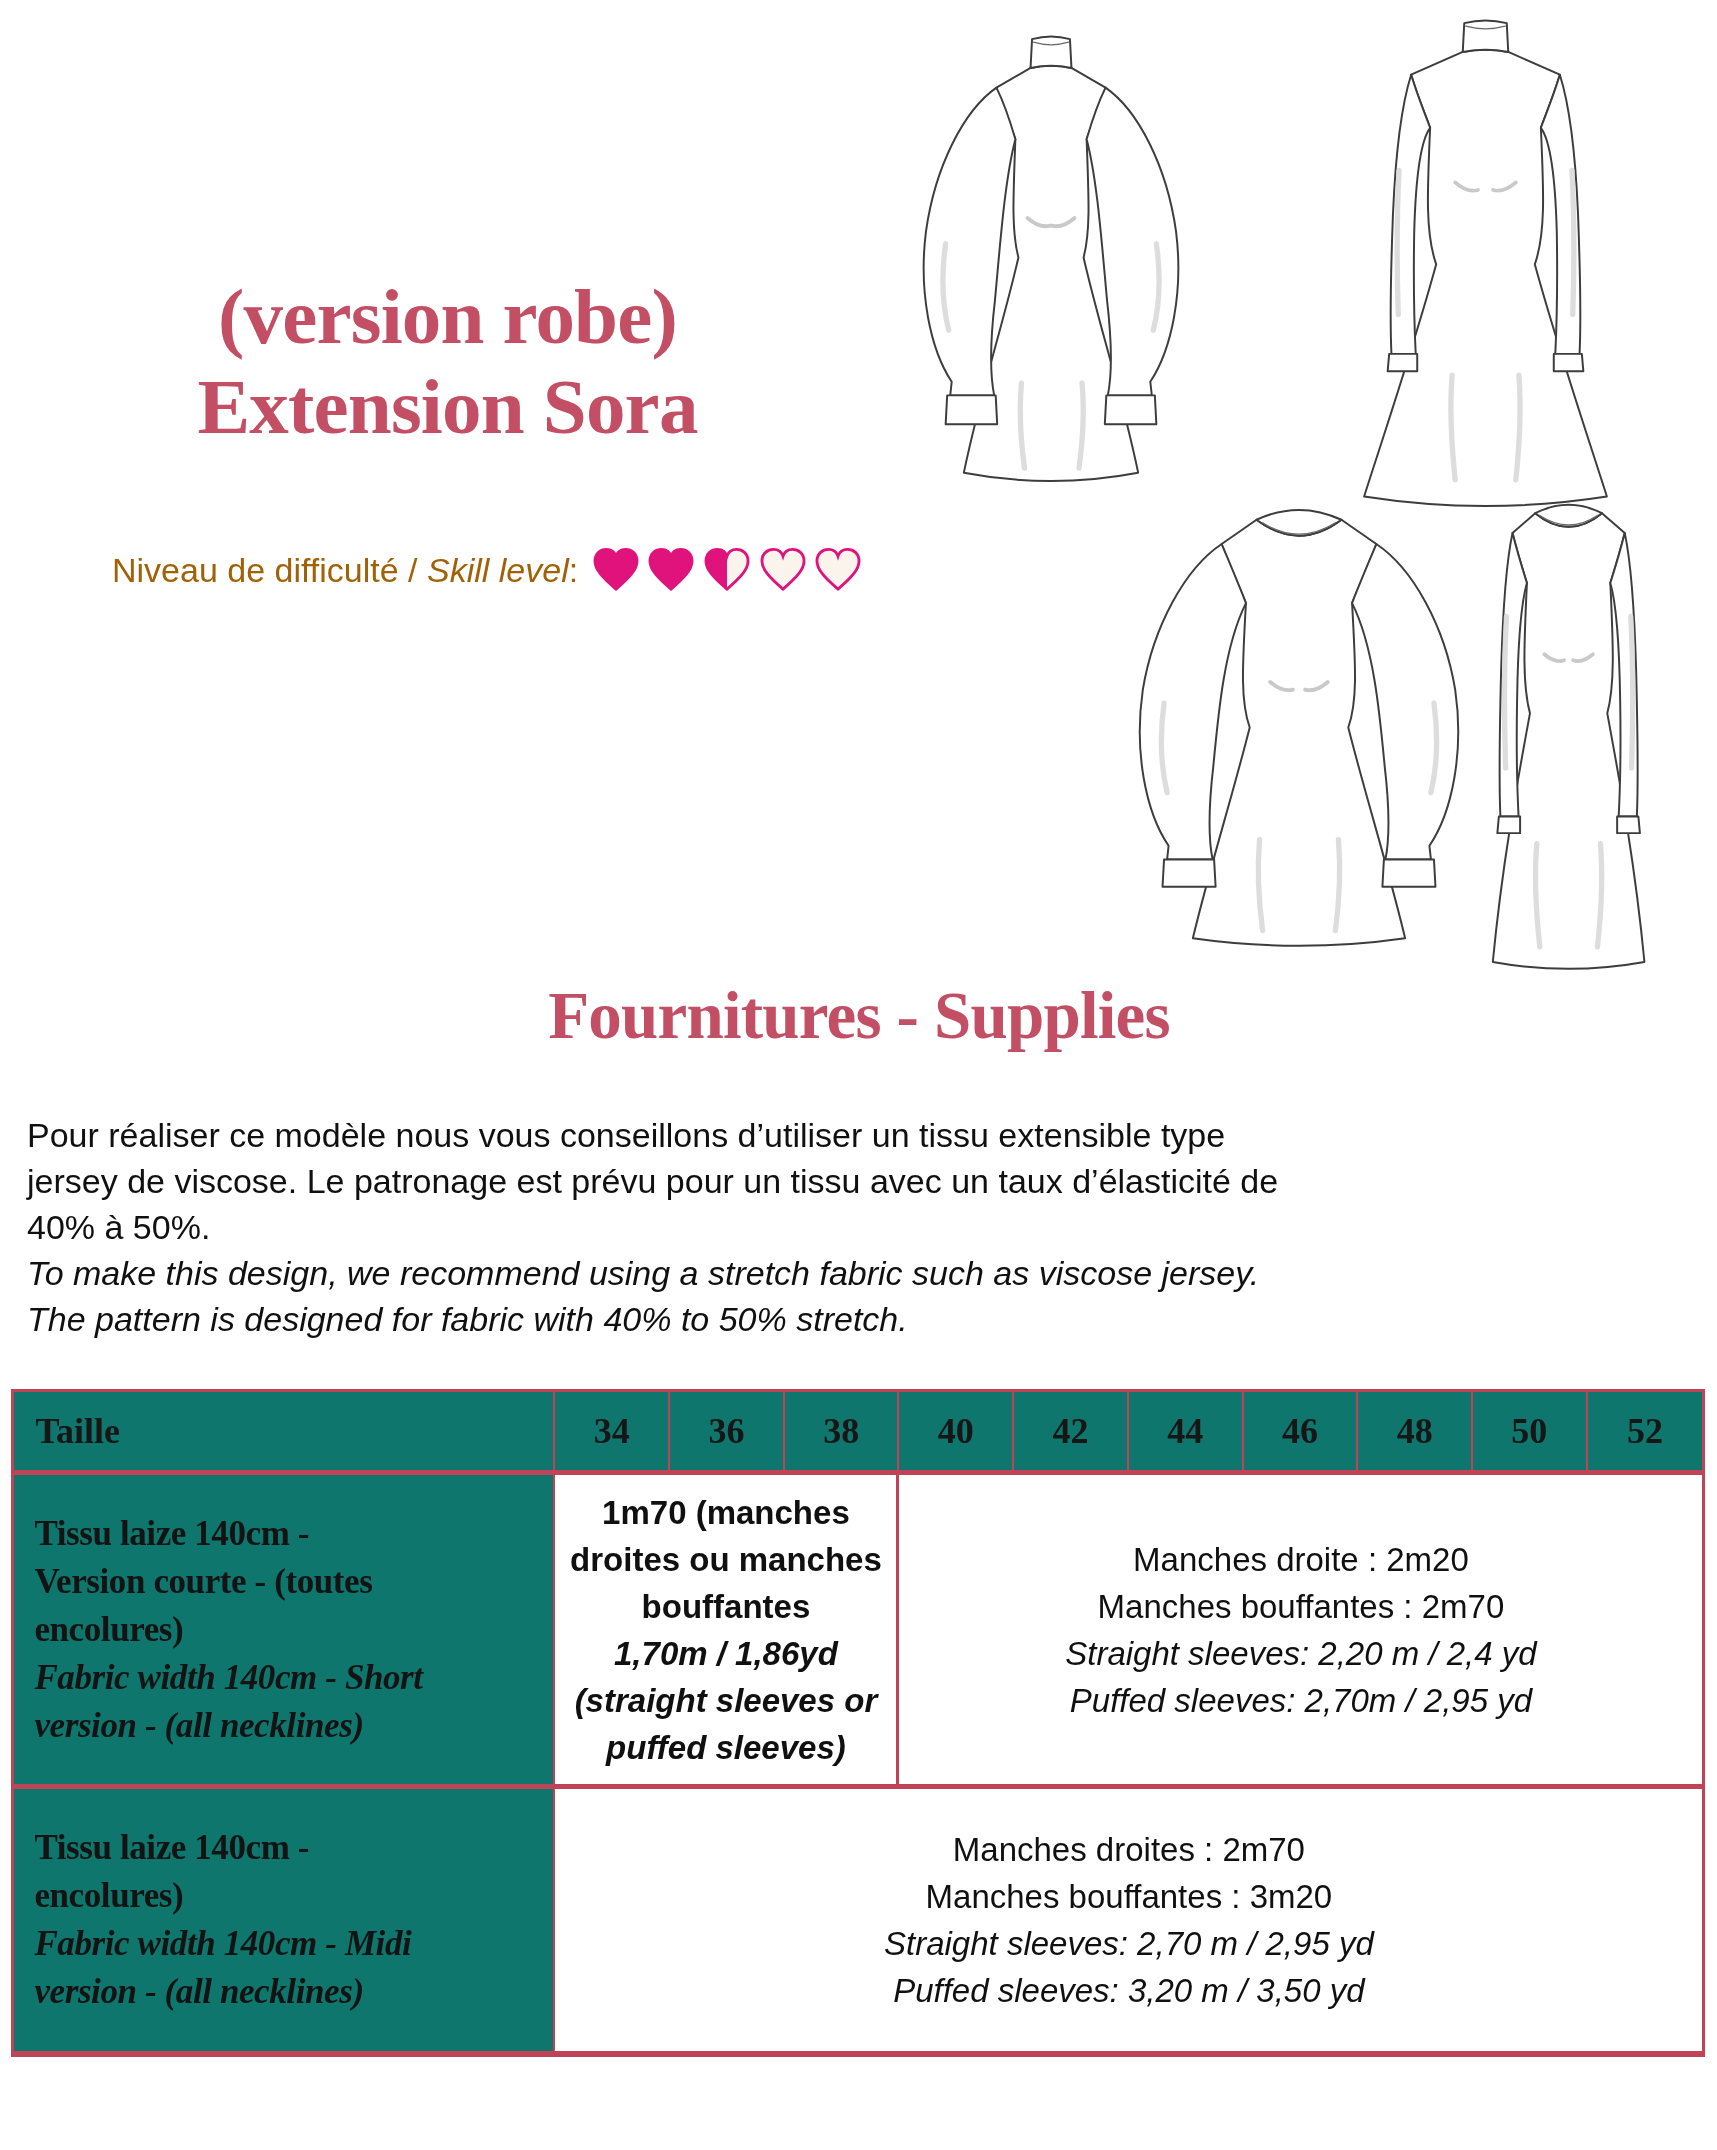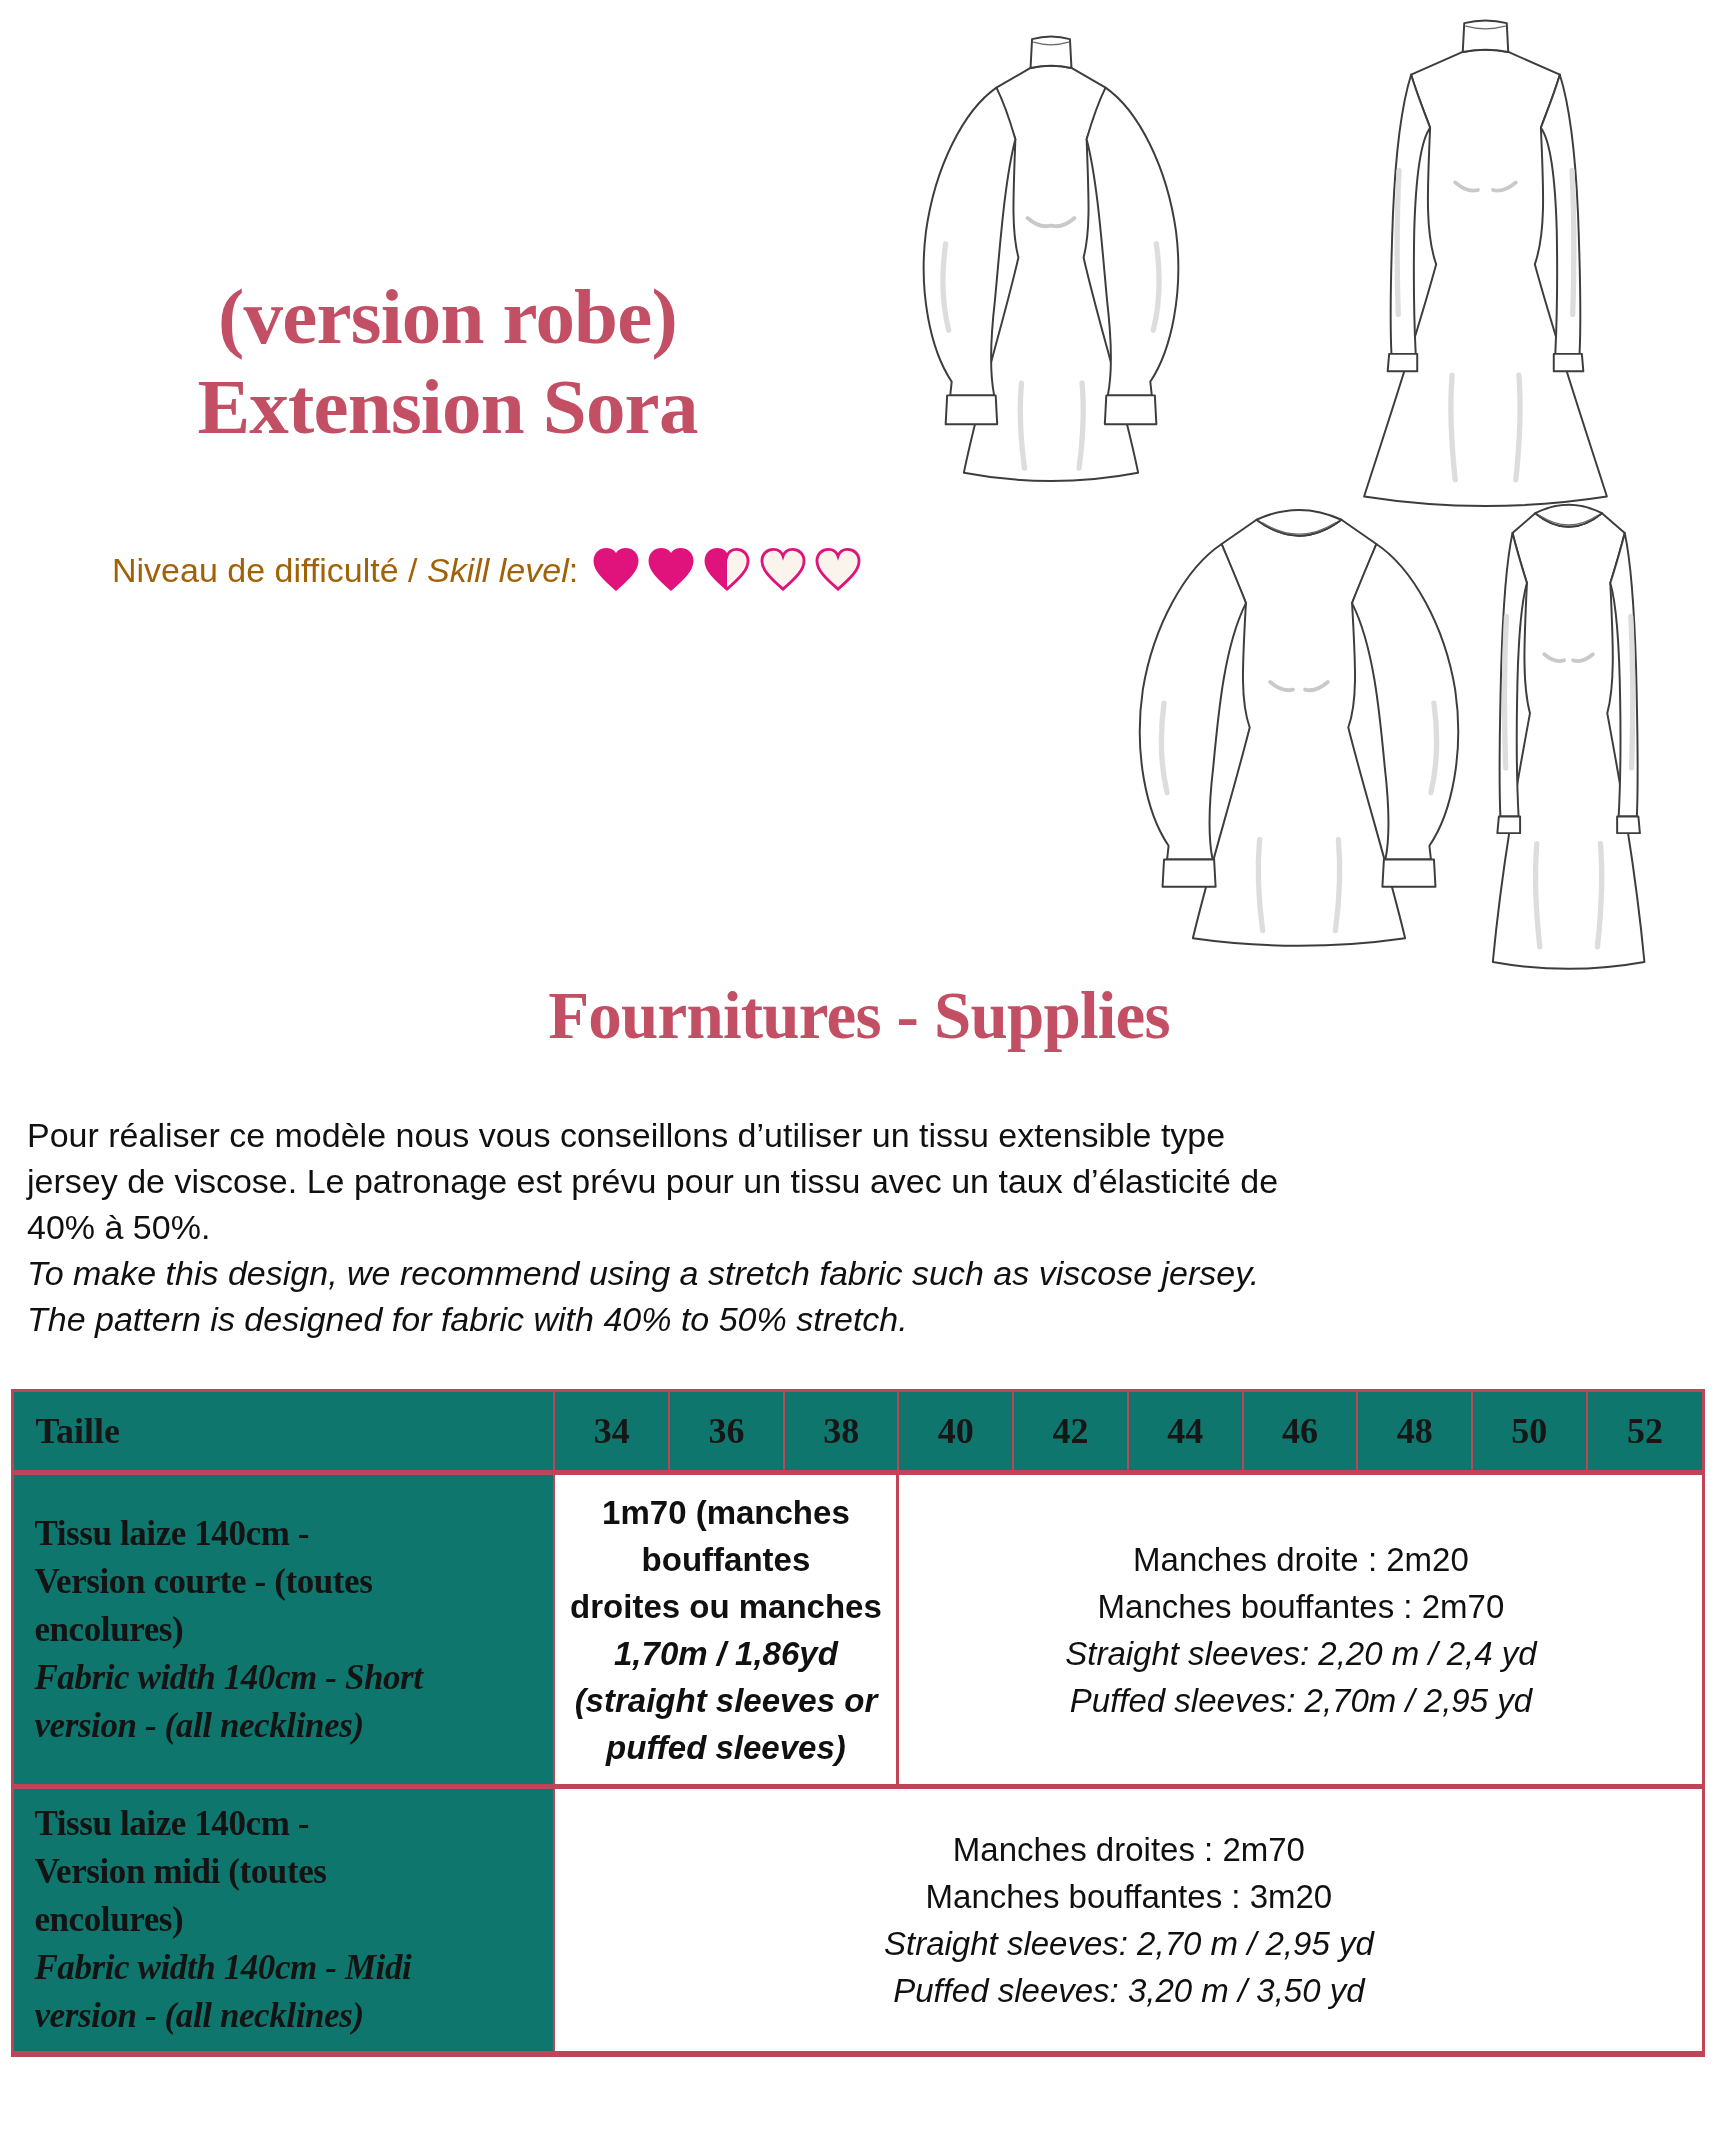--- a/index.html
+++ b/index.html
@@ -211,36 +211,35 @@
 
     <div class="label-cell cell-pink rowsep" style="grid-row:2;grid-column:1;">
       <div>Tissu laize 140cm -</div>
       <div>Version courte - (toutes</div>
       <div>encolures)</div>
       <div class="en">Fabric width 140cm - Short</div>
       <div class="en">version - (all necklines)</div>
     </div>
     <div class="val-cell rowsep midline" style="grid-row:2;grid-column:2 / 5;">
       <div>1m70 (manches</div>
+      <div>droites ou manches</div>
       <div>bouffantes</div>
-      <div>droites ou manches</div>
       <div class="en">1,70m / 1,86yd</div>
       <div class="en">(straight sleeves or</div>
       <div class="en">puffed sleeves)</div>
     </div>
     <div class="val-cell rowsep" style="grid-row:2;grid-column:5 / 12;">
       <div>Manches droite : 2m20</div>
       <div>Manches bouffantes : 2m70</div>
       <div class="en">Straight sleeves: 2,20 m / 2,4 yd</div>
       <div class="en">Puffed sleeves: 2,70m / 2,95 yd</div>
     </div>
 
     <div class="label-cell cell-pink" style="grid-row:3;grid-column:1;">
       <div>Tissu laize 140cm -</div>
-      <div>Version midi (toutes</div>
       <div>encolures)</div>
       <div class="en">Fabric width 140cm - Midi</div>
       <div class="en">version - (all necklines)</div>
     </div>
     <div class="val-cell" style="grid-row:3;grid-column:2 / 12;">
       <div>Manches droites : 2m70</div>
       <div>Manches bouffantes : 3m20</div>
       <div class="en">Straight sleeves: 2,70 m / 2,95 yd</div>
       <div class="en">Puffed sleeves: 3,20 m / 3,50 yd</div>
     </div>

